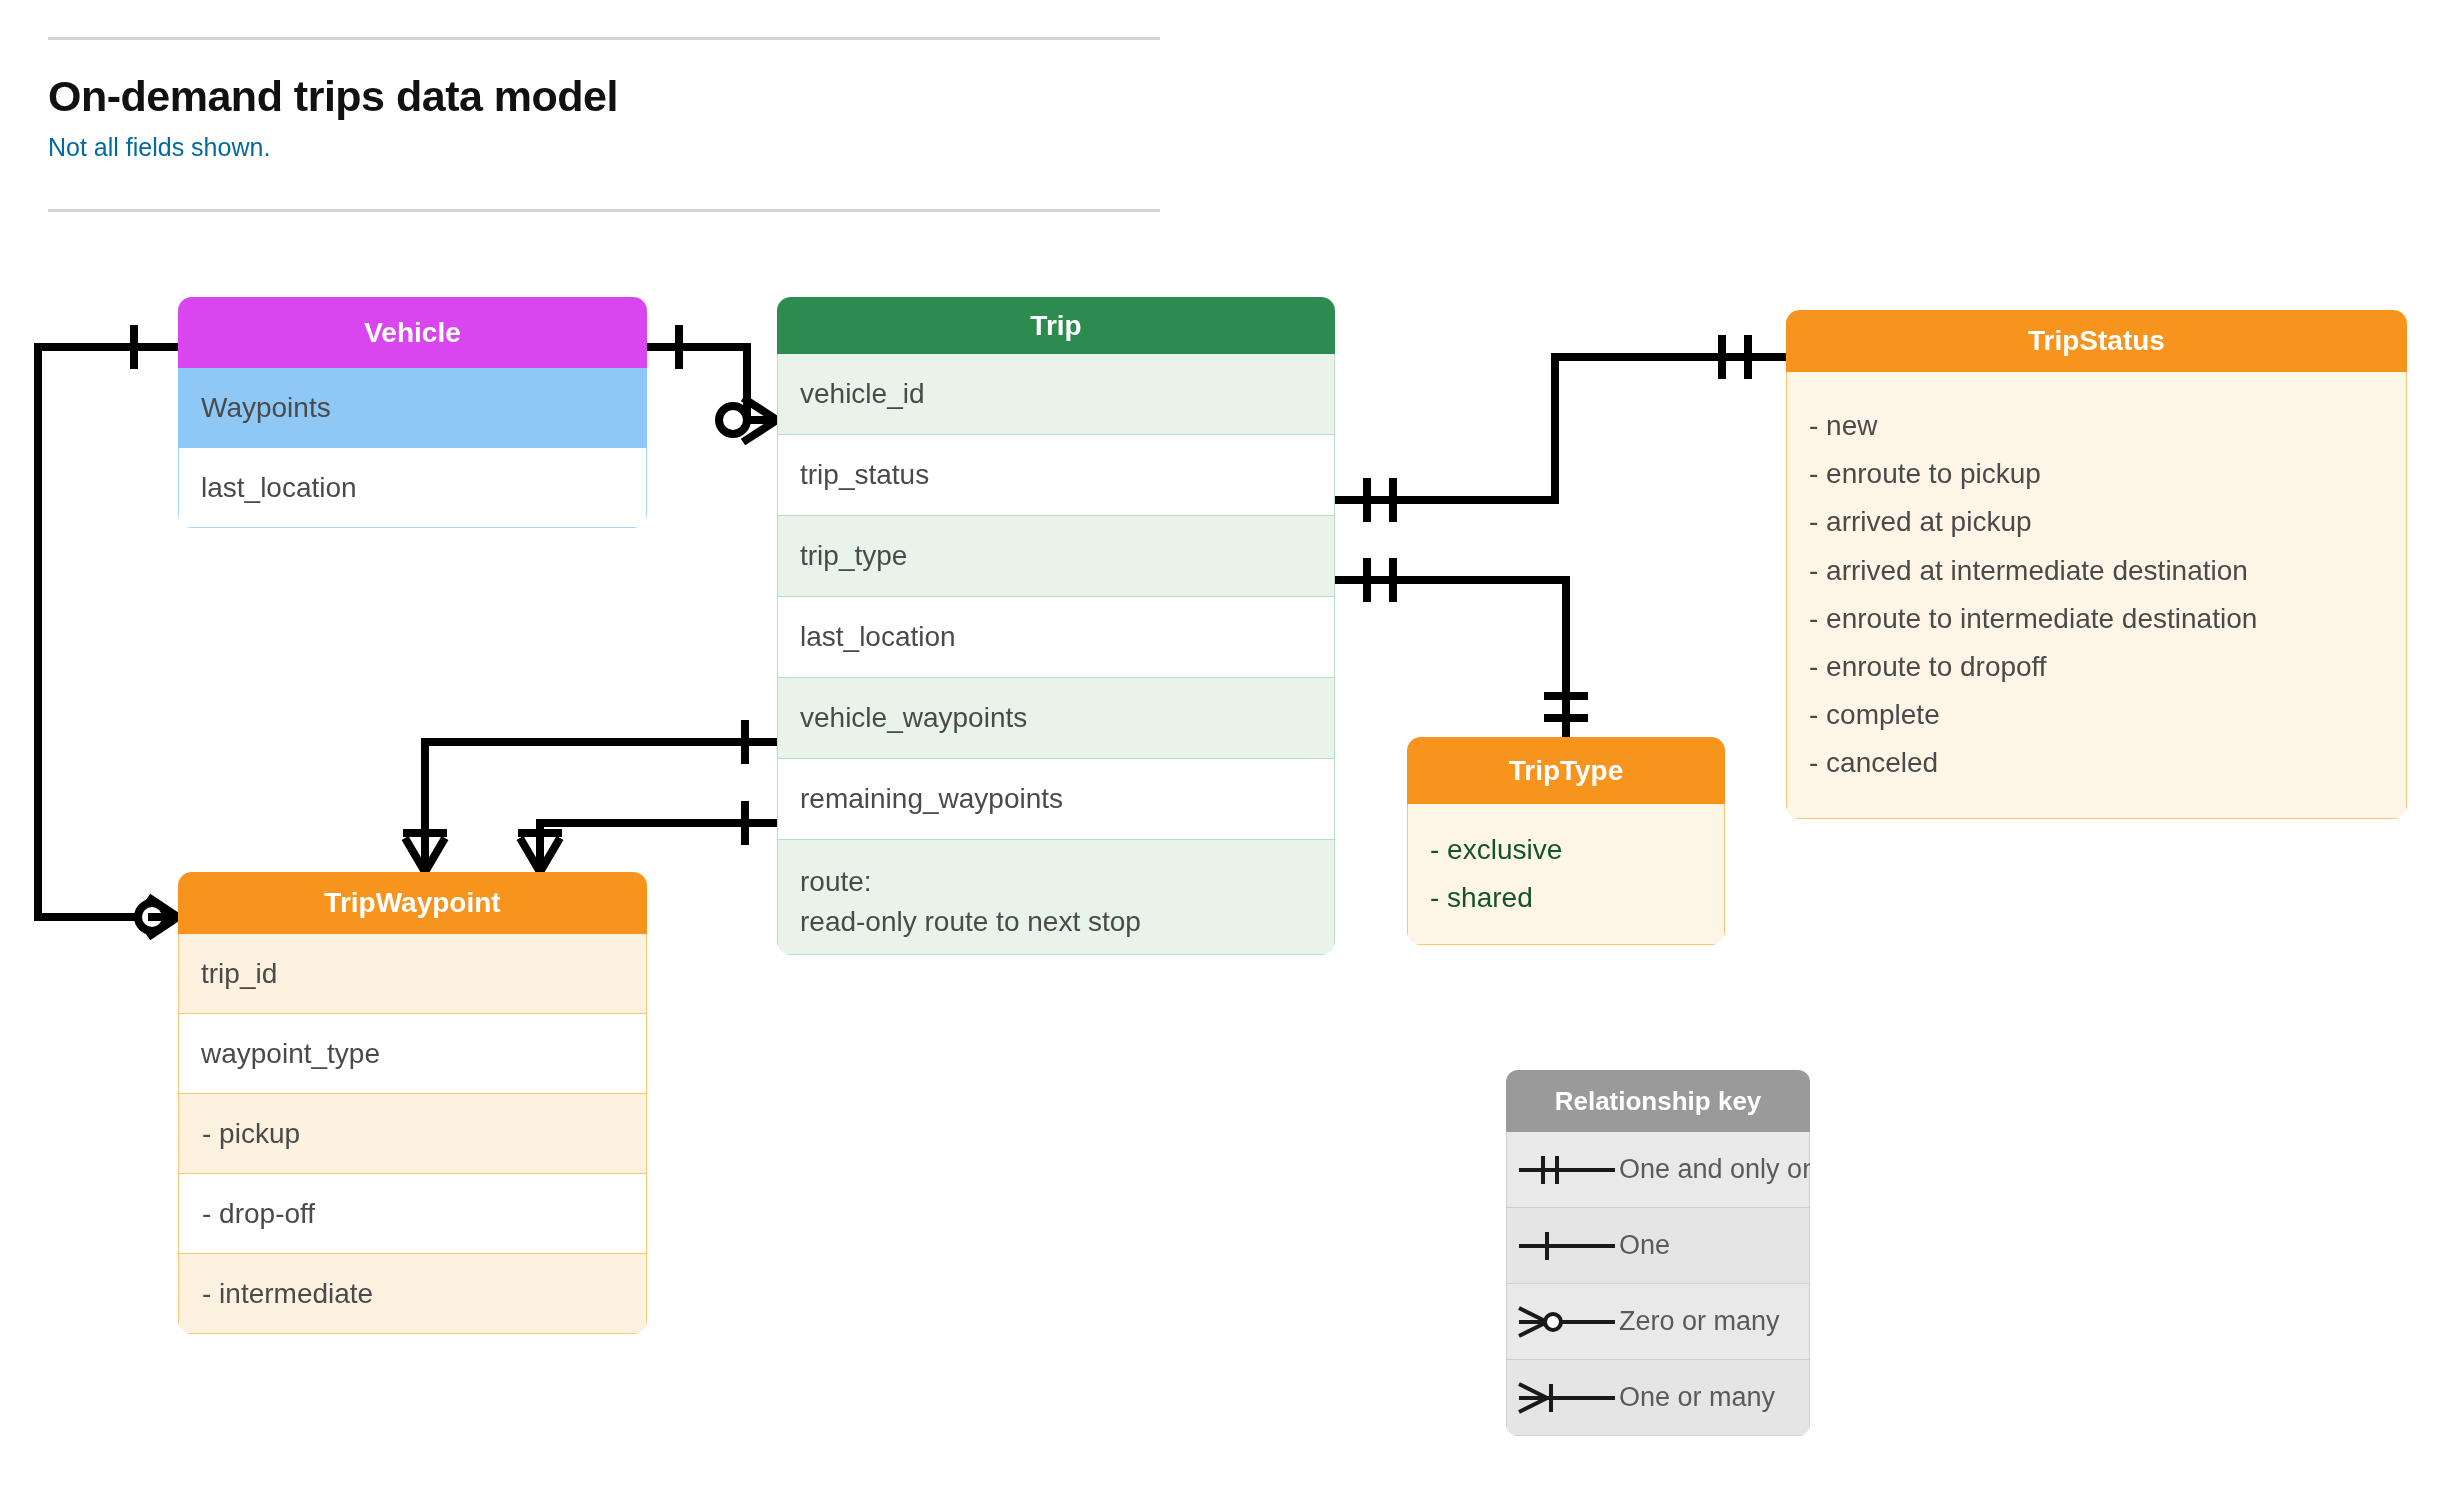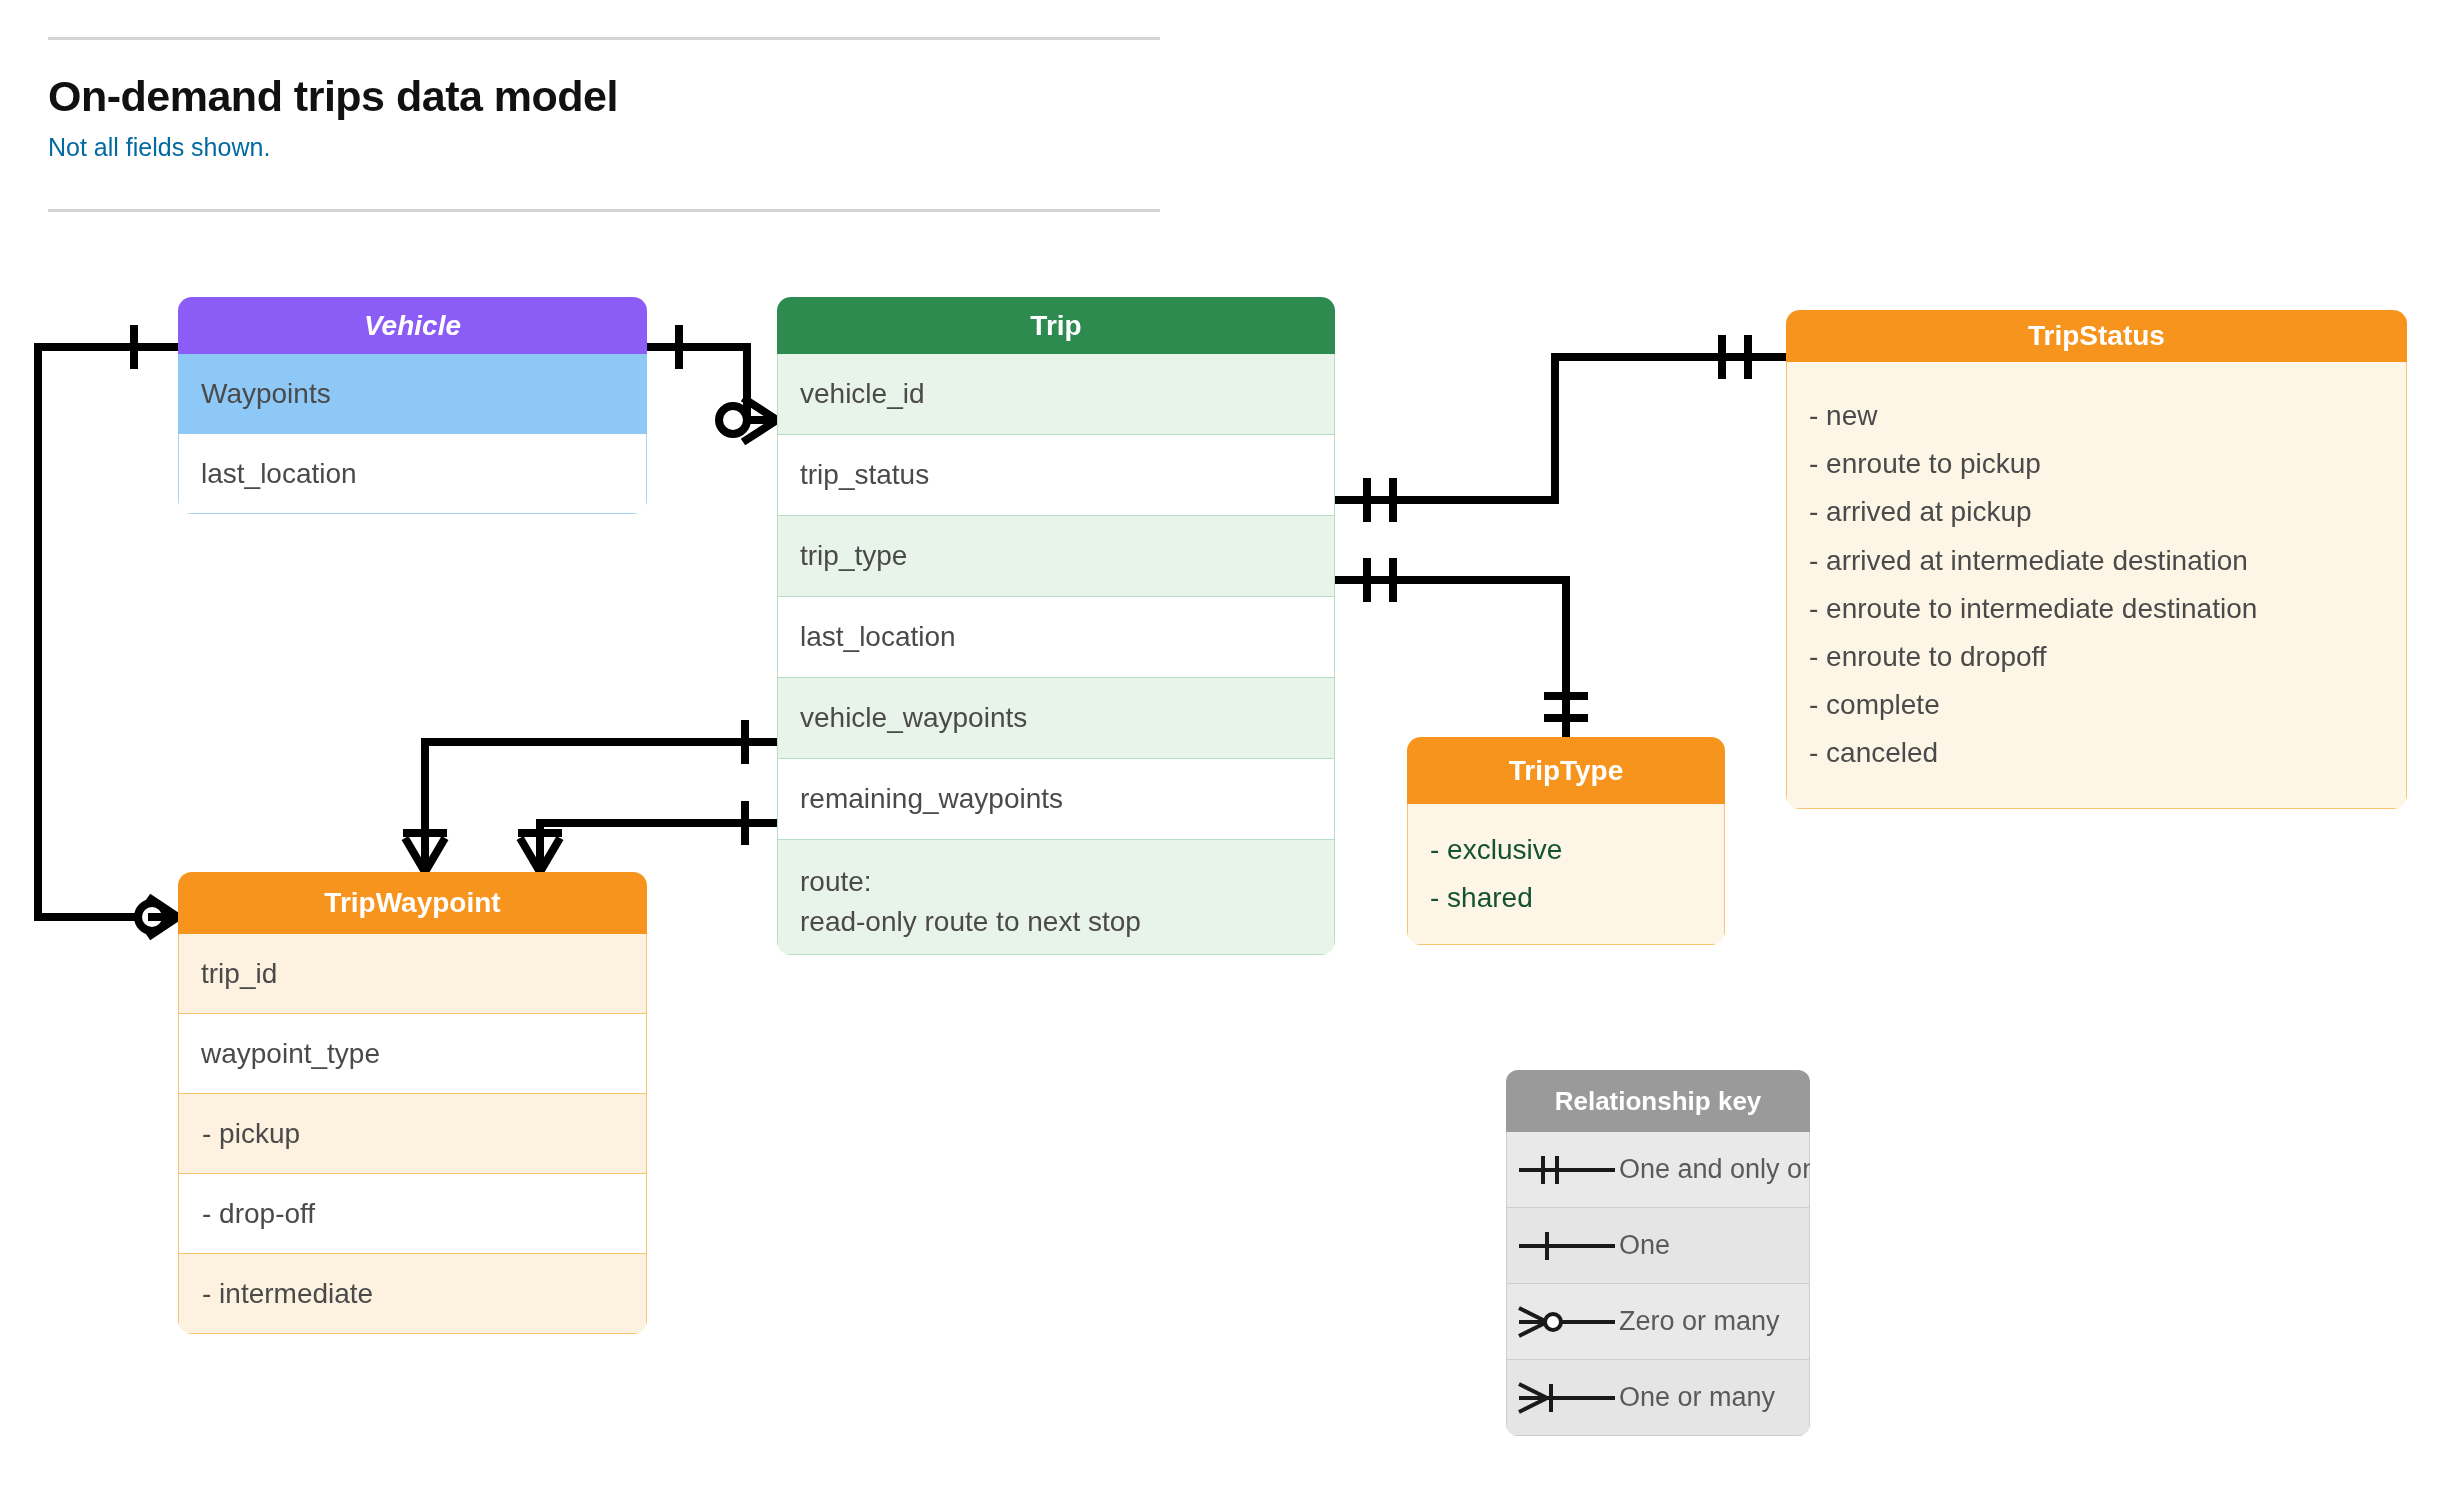--- a/index.html
+++ b/index.html
@@ -79,21 +79,21 @@
   }
   .entity .erow.multiline {
     display: block;
     padding-top: 22px;
     line-height: 1.42;
   }
   .entity .erow.indent { padding-left: 23px; }
 
   
   #entity-vehicle { left: 178px; top: 297px; width: 469px; }
-  #entity-vehicle .ehead { background: #8b5cf6; height: 57px; font-style: italic; }
+  #entity-vehicle .ehead { background: #d946ef; height: 71px; }
   #entity-vehicle .erow { border: 1px solid #a8d5f7; border-top: none; height: 80px; }
   #entity-vehicle .erow.r0 { background: #8ec8f6; border-color: #8ec8f6; }
   #entity-vehicle .erow.r1 { background: #ffffff; }
 
   
   #entity-trip { left: 777px; top: 297px; width: 558px; }
   #entity-trip .ehead { background: #2e8b4f; height: 57px; }
   #entity-trip .erow { border: 1px solid #b7ddc4; border-top: none; height: 81px; }
   #entity-trip .erow.alt { background: #e8f3ea; }
   #entity-trip .erow.plain { background: #ffffff; }
@@ -101,21 +101,21 @@
 
   
   #entity-tripwaypoint { left: 178px; top: 872px; width: 469px; }
   #entity-tripwaypoint .ehead { background: #f7941e; height: 62px; }
   #entity-tripwaypoint .erow { border: 1px solid #fac473; border-top: none; height: 80px; }
   #entity-tripwaypoint .erow.alt { background: #fdf2e0; }
   #entity-tripwaypoint .erow.plain { background: #ffffff; }
 
   
   #entity-tripstatus { left: 1786px; top: 310px; width: 621px; }
-  #entity-tripstatus .ehead { background: #f7941e; height: 52px; }
+  #entity-tripstatus .ehead { background: #f7941e; height: 62px; }
   #entity-tripstatus .elist {
     box-sizing: border-box;
     background: #fdf5e6;
     border: 1px solid #fac473;
     border-top: none;
     padding: 30px 0 30px 22px;
   }
   #entity-tripstatus .eitem {
     font-size: 28px;
     color: #4a4a4a;

